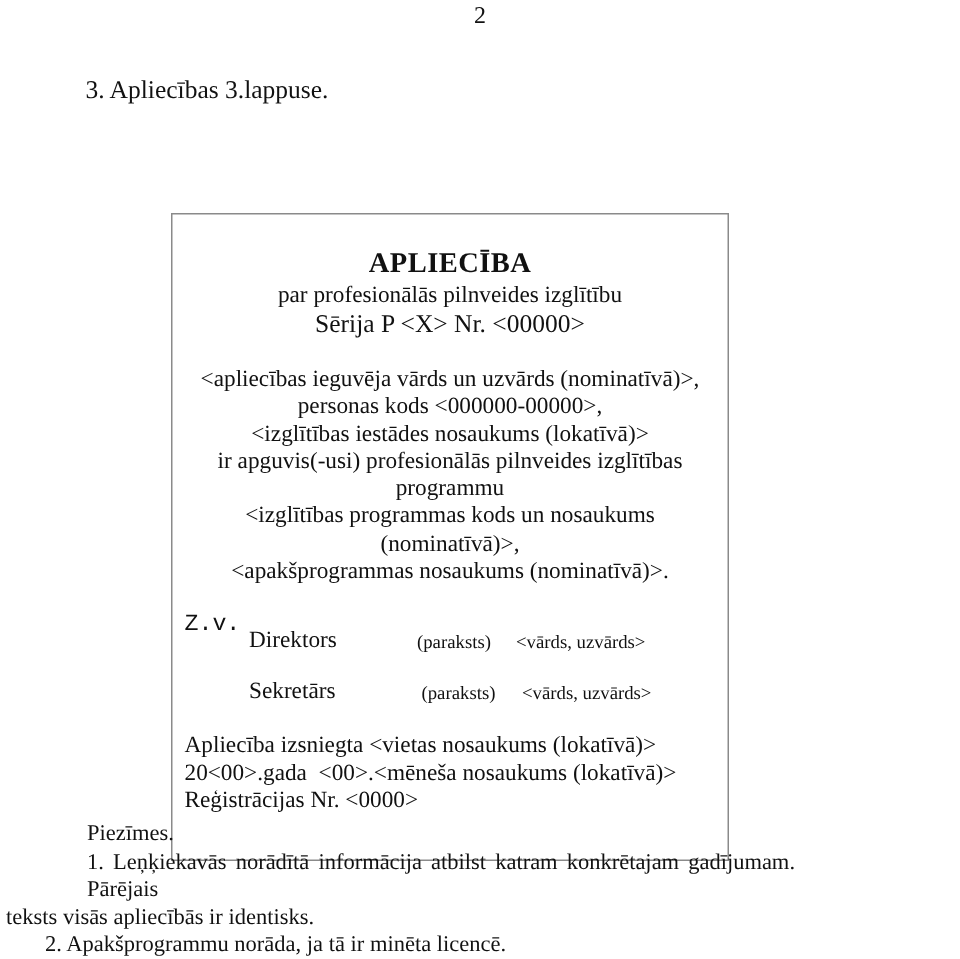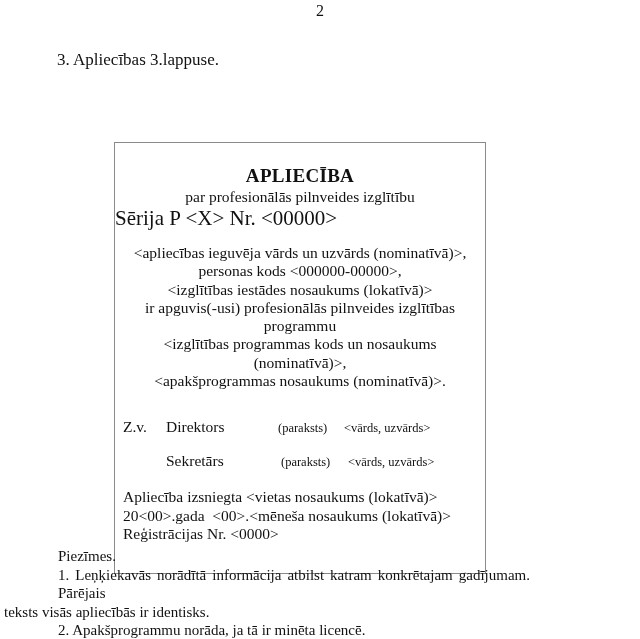--- a/index.html
+++ b/index.html
@@ -9,29 +9,29 @@
       color: #111111;
     }
     .page-number { position: absolute; top: 2px; left: 0; width: 640px; text-align: center; font-size: 16px; }
     .section-heading { position: absolute; top: 50px; left: 57px; font-size: 17px; }
     .cert-box {
       position: absolute; left: 114px; top: 94px; width: 372px; height: 432px;
       border: 1.5px solid #8a8a8a; box-sizing: border-box; margin-top: 48px;
     }
     .cert-title { position: absolute; top: 22px; width: 100%; text-align: center; font-weight: bold; font-size: 19px; letter-spacing: 0.3px; }
     .cert-subtitle { position: absolute; top: 45px; width: 100%; text-align: center; font-size: 15.5px; }
-    .cert-series { position: absolute; top: 63px; width: 100%; text-align: left; font-size: 21px; }
+    .cert-series { position: absolute; top: 63px; width: 100%; text-align: center; font-size: 17px; }
     .body-block { position: absolute; top: 101px; width: 100%; text-align: center; font-size: 15.5px; line-height: 18.3px; }
     .sig-row { position: absolute; font-size: 15.5px; white-space: nowrap; }
     .sig-small { font-size: 12.5px; }
     .issued-block { position: absolute; top: 345px; left: 8px; font-size: 15.5px; line-height: 18.5px; white-space: nowrap; }
     .notes { position: absolute; top: 547px; left: 0; width: 532px; font-size: 15px; line-height: 18.5px; }
     .notes-title { padding-left: 58px; }
     .note-first { padding-left: 58px; text-align: justify; text-align-last: justify; padding-right: 2px; }
-    .note-indent { padding-left: 58px; }
+    .note-indent { padding-left: 30px; }
     .note-cont { padding-left: 4px; }
   </style>
 </head>
 <body>
 
 <div class="page-number">2</div>
 <div class="section-heading">3. Apliecības 3.lappuse.</div>
 
 <div class="cert-box">
   <div class="cert-title">APLIECĪBA</div>
@@ -43,21 +43,21 @@
     <div>personas kods &lt;000000-00000&gt;,</div>
     <div>&lt;izglītības iestādes nosaukums (lokatīvā)&gt;</div>
     <div>ir apguvis(-usi) profesionālās pilnveides izglītības</div>
     <div>programmu</div>
     <div>&lt;izglītības programmas kods un nosaukums</div>
     <div>(nominatīvā)&gt;,</div>
     <div>&lt;apakšprogrammas nosaukums (nominatīvā)&gt;.</div>
   </div>
 
   <div>
-    <span class="sig-row" style="top:275px; left:8px;">Z.v.</span>
+    <span class="sig-row" style="top:264px; left:8px;font-family:Liberation Mono, monospace;">Z.v.</span>
     <span class="sig-row" style="top:275px; left:51px;">Direktors</span>
     <span class="sig-row sig-small" style="top:278px; left:163px;">(paraksts)</span>
     <span class="sig-row sig-small" style="top:278px; left:229px;">&lt;vārds, uzvārds&gt;</span>
   </div>
   <div>
     <span class="sig-row" style="top:309px; left:51px;">Sekretārs</span>
     <span class="sig-row sig-small" style="top:312px; left:166px;">(paraksts)</span>
     <span class="sig-row sig-small" style="top:312px; left:233px;">&lt;vārds, uzvārds&gt;</span>
   </div>
 

